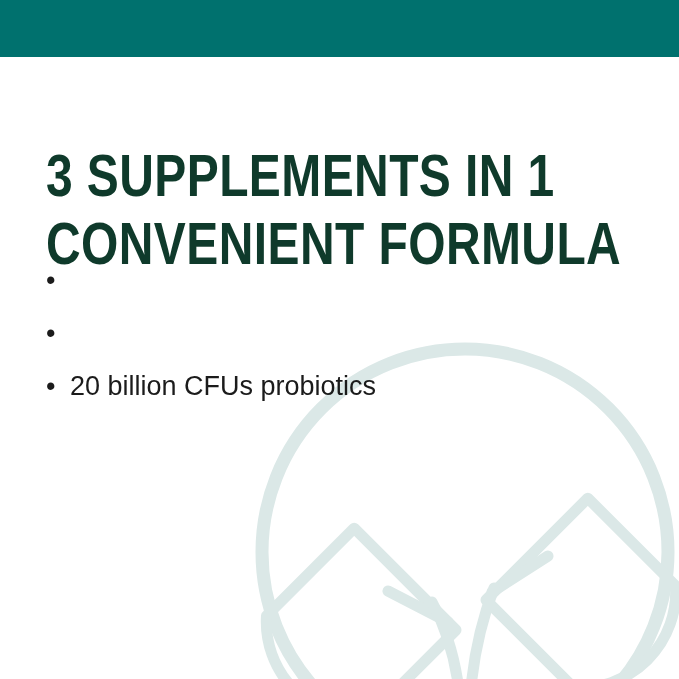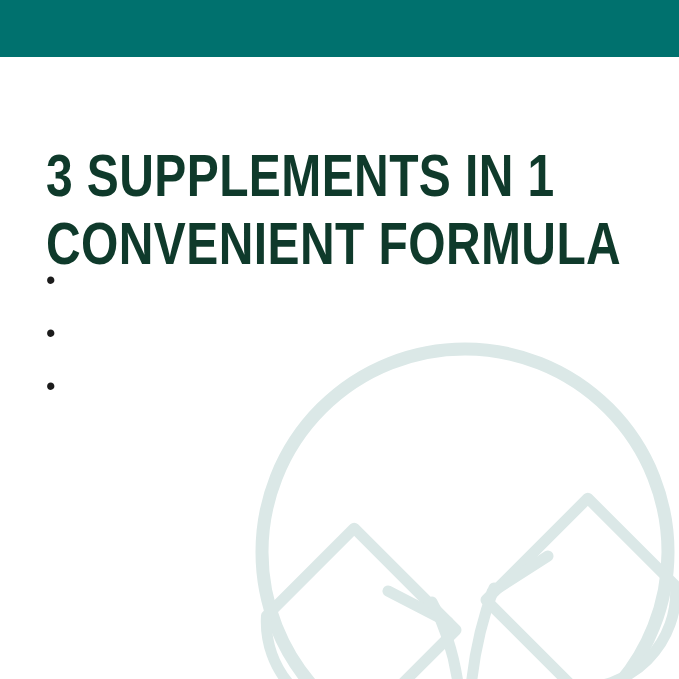--- a/index.html
+++ b/index.html
@@ -136,17 +136,18 @@
 
     <ul class="bullets">
       <li class="bullet-item">
         <span class="bullet-dot">•</span>
       </li>
       <li class="bullet-item">
         <span class="bullet-dot">•</span>
       </li>
       <li class="bullet-item">
         <span class="bullet-dot">•</span>
+        <span class="bullet-label">20 billion CFUs probiotics</span>
       </li>
     </ul>
 
   </div>
 </div>
 
 </body></html>

